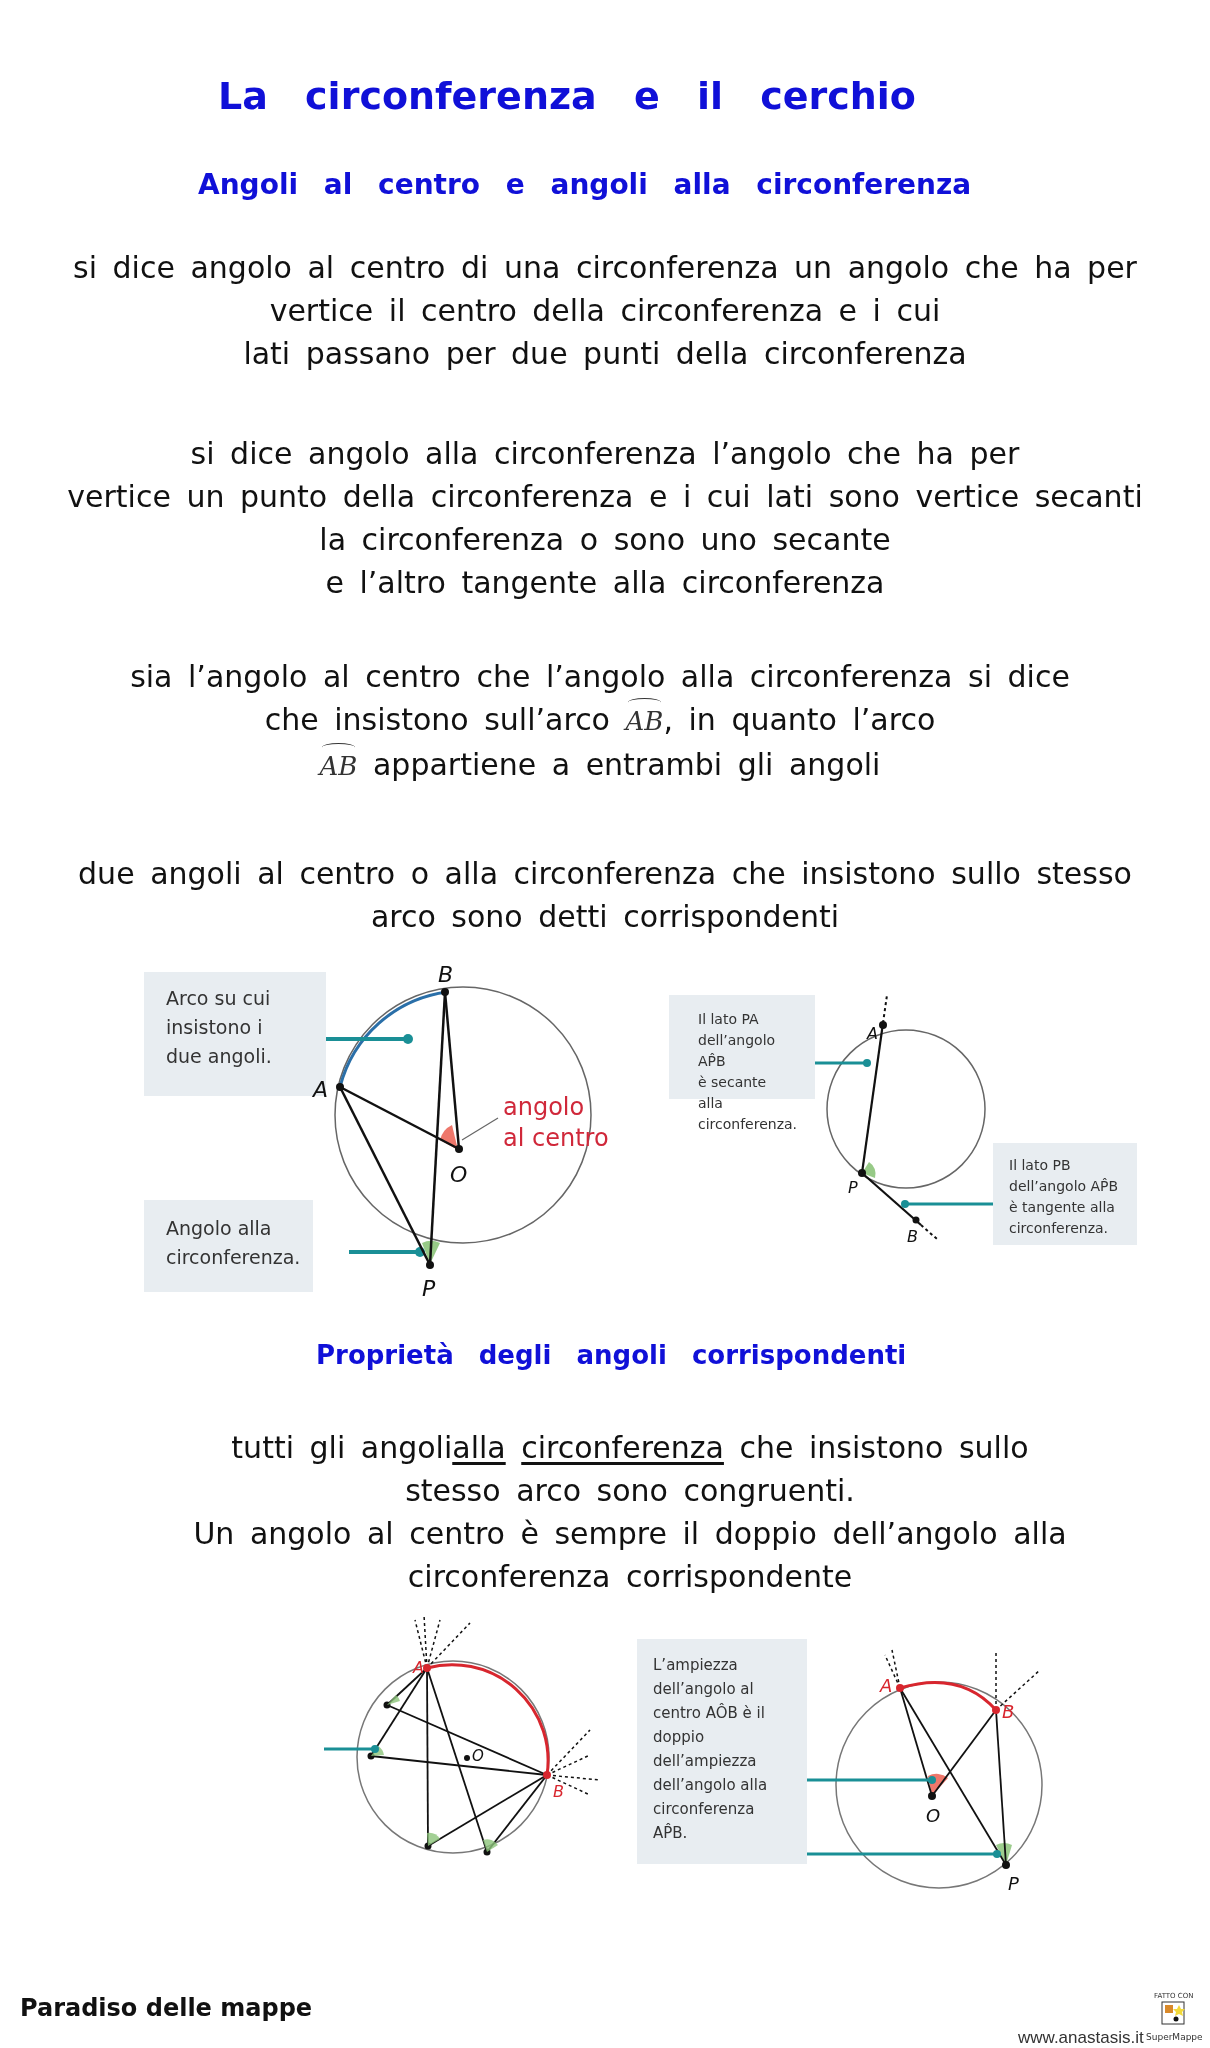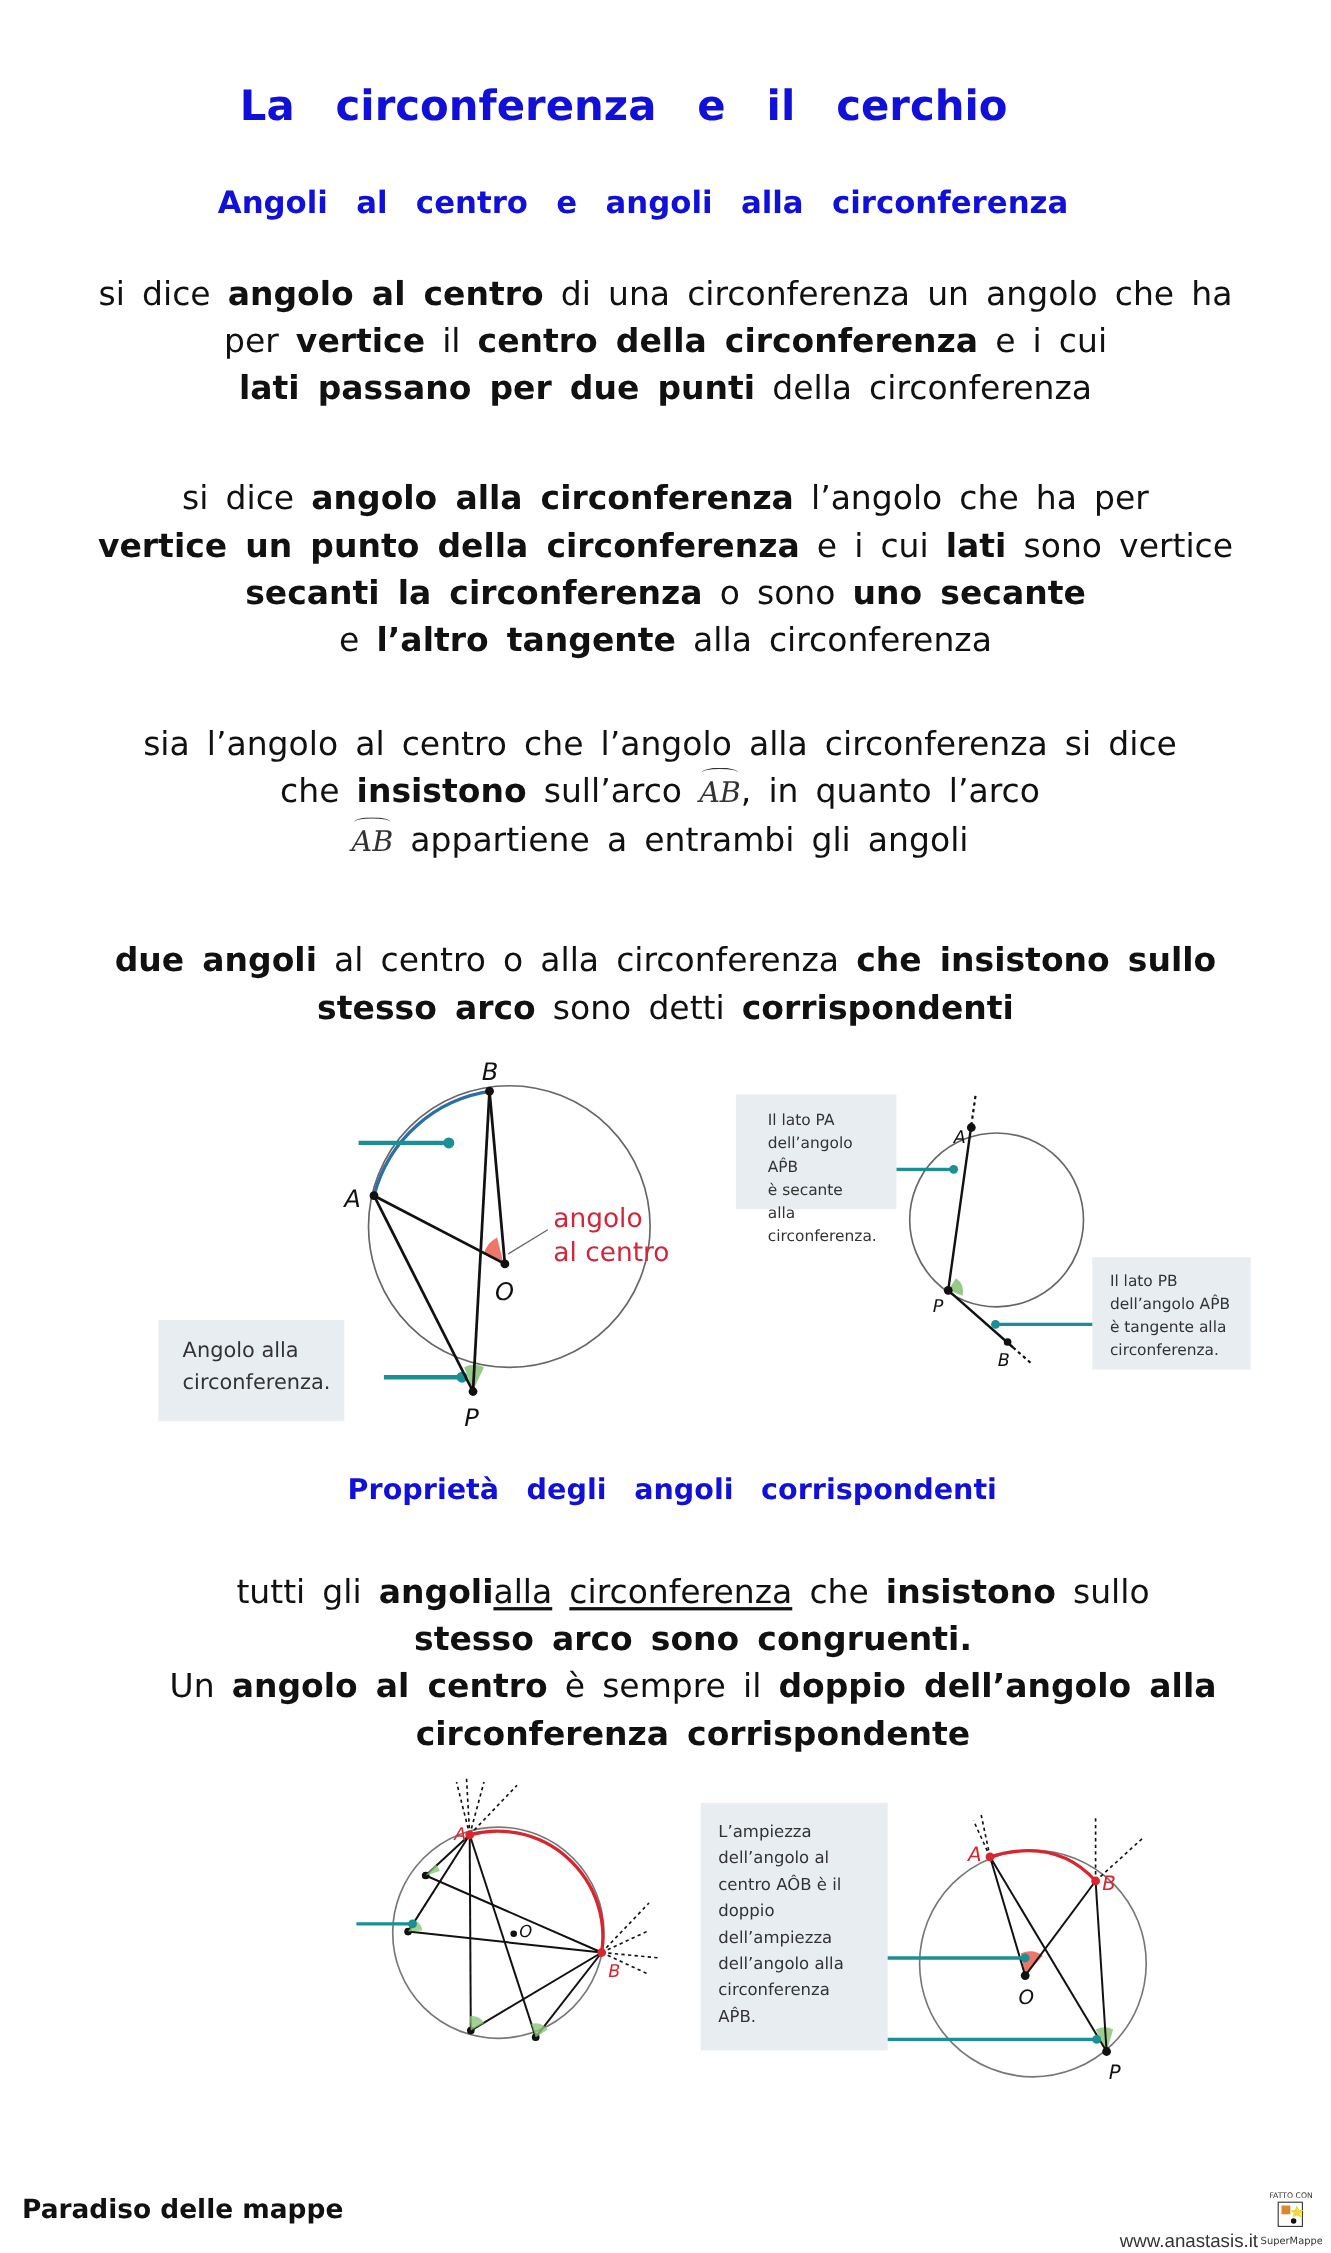--- a/index.html
+++ b/index.html
@@ -5,21 +5,21 @@
   html, body { margin:0; padding:0; background:#ffffff; }
   body { width:1210px; height:2048px; position:relative; overflow:hidden;
          font-family:"DejaVu Sans", sans-serif; color:#111; }
   .abs { position:absolute; }
   .title { font-family:"DejaVu Sans", sans-serif; font-weight:bold; color:#1010d8;
            font-size:38px; word-spacing:24px; white-space:nowrap; }
   .subtitle { font-family:"DejaVu Sans", sans-serif; font-weight:bold; color:#1010d8;
               font-size:28px; word-spacing:16px; white-space:nowrap; }
   .para { font-family:"DejaVu Sans", sans-serif; font-size:30px; line-height:43px;
           text-align:center; word-spacing:6px; color:#111; }
-  .para b { font-weight:bold;text-align:center; }
+  .para b { font-weight:normal;text-align:center; }
   .arc { font-family:"DejaVu Serif", serif; font-style:italic; position:relative; display:inline-block; font-size:26px; color:#333; }
   .arc::before { content:""; position:absolute; left:2px; right:2px; top:-2px; height:8px;
                  border-top:1.5px solid #333; border-radius:50% 50% 0 0; }
   .ul { text-decoration:underline; text-underline-offset:4px; }
   .callout { position:absolute; background:#e8edf1; color:#333;
              font-family:"DejaVu Sans", sans-serif; padding:12px 22px; box-sizing:border-box; }
   .callout .line { display:block; }
   .footer-brand { font-family:"DejaVu Sans", sans-serif; font-weight:bold; font-size:24px; color:#111; }
   .site { font-family:"Liberation Sans", sans-serif; font-size:17px; color:#333; }
   svg text { font-family:"DejaVu Sans", sans-serif; }
@@ -69,20 +69,25 @@
 
 <div class="abs para" style="left:70px; width:1070px; top:852px;">
   <b>due angoli</b>
   <span>al centro o alla circonferenza</span>
   <b>che insistono sullo stesso arco</b>
   <span>sono detti</span>
   <b>corrispondenti</b>
 </div>
 
 <div class="abs" style="left:140px; top:960px; width:480px; height:340px;">
+  <div class="callout" style="left:4px; top:12px; width:182px; height:124px; font-size:19px; line-height:29px;">
+    <span class="line">Arco su cui</span>
+    <span class="line">insistono i</span>
+    <span class="line">due angoli.</span>
+  </div>
   <div class="callout" style="left:4px; top:240px; width:169px; height:92px; font-size:19px; line-height:29px; padding-top:14px;">
     <span class="line">Angolo alla</span>
     <span class="line">circonferenza.</span>
   </div>
   <svg class="abs" style="left:0; top:0;" width="480" height="340">
     <circle cx="323" cy="155" r="128" fill="none" stroke="#666" stroke-width="1.5"></circle>
     <path d="M 200 127 A 128 128 0 0 1 307 32" fill="none" stroke="#2a6fa8" stroke-width="3"></path>
     <line x1="186" y1="79" x2="268" y2="79" stroke="#1a8f96" stroke-width="4"></line>
     <circle cx="268" cy="79" r="5" fill="#1a8f96"></circle>
     <line x1="209" y1="292" x2="280" y2="292" stroke="#1a8f96" stroke-width="4"></line>

